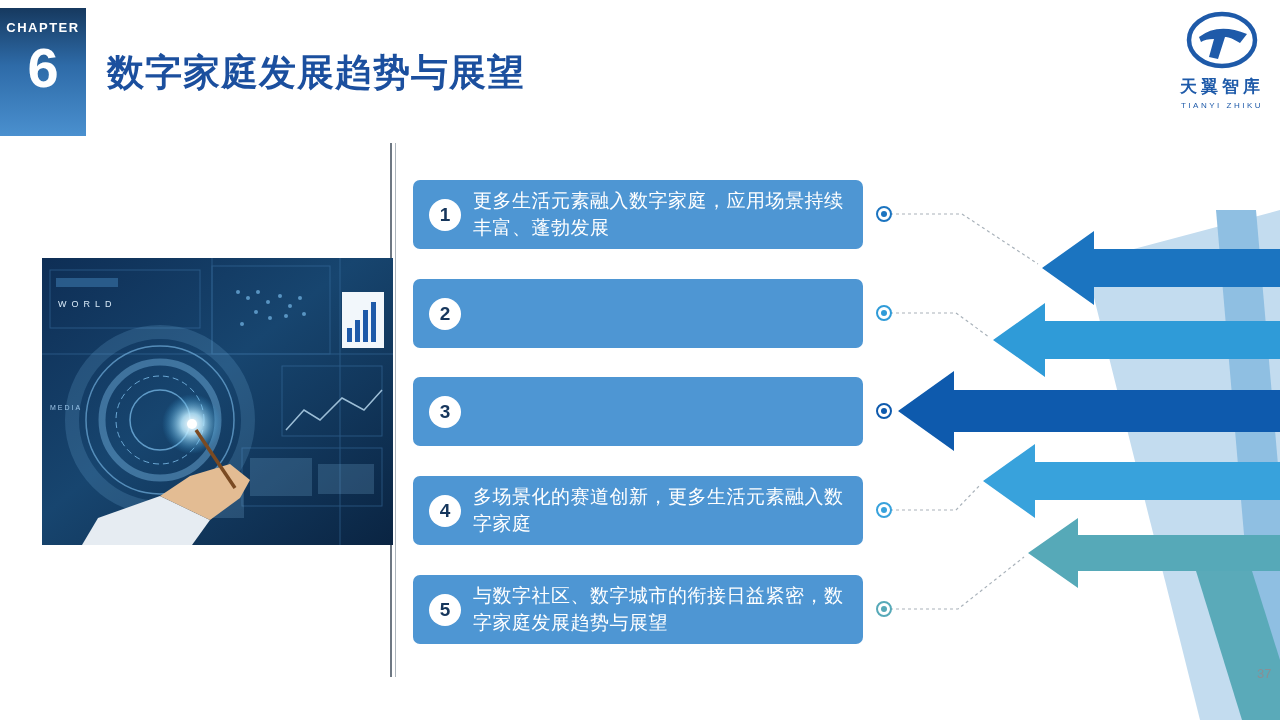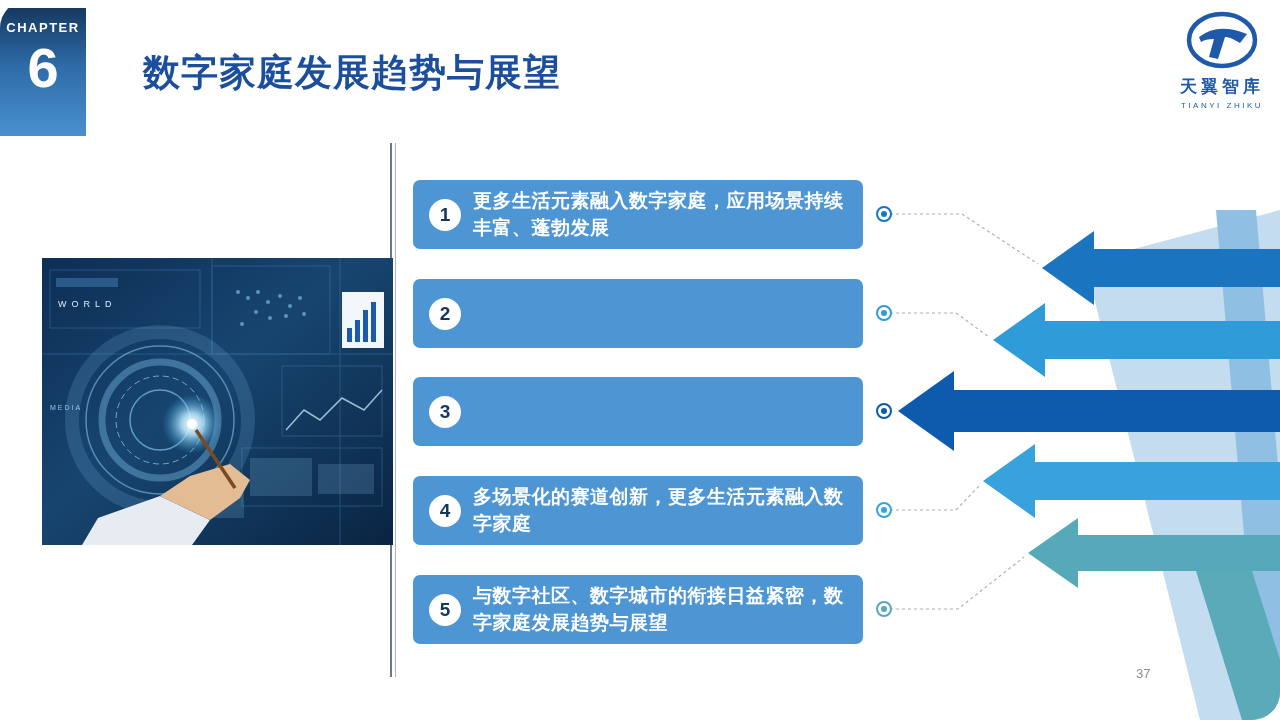--- a/index.html
+++ b/index.html
@@ -1,18 +1,18 @@
 <!DOCTYPE html>
 <html><head>
 <meta charset="utf-8">
 <style>
   * { margin:0; padding:0; box-sizing:border-box; }
   html,body { background:#ffffff; }
   body { font-family:"Liberation Sans","DejaVu Sans",sans-serif; }
-  .slide { position:relative; width:1280px; height:720px; background:#ffffff; overflow:hidden;border-radius:28px; }
+  .slide { position:relative; width:1280px; height:720px; background:#ffffff; overflow:hidden; }
 
   .chapter-badge { position:absolute; left:0; top:8px; width:86px; height:128px;
       background:linear-gradient(180deg,#16395F 0%,#2E6BA8 45%,#4A90CF 100%);
       color:#fff; text-align:center; }
   .chapter-label { margin-top:12px; font-size:13px; font-weight:bold; letter-spacing:1.5px; }
   .chapter-number { margin-top:2px; font-size:56px; font-weight:bold; line-height:1.1; }
 
   .slide-title { position:absolute; left:107px; top:48px; font-size:37px; font-weight:bold; letter-spacing:1px; }
 
   .logo { position:absolute; left:1160px; top:10px; width:124px; text-align:center; color:#1E5AA9; }
@@ -24,27 +24,27 @@
 
   .tech-image { position:absolute; left:42px; top:258px; width:351px; height:287px; display:block; }
 
   .deco-layer { position:absolute; left:0; top:0; width:1280px; height:720px; pointer-events:none; }
   .connector { fill:none; stroke:#A9B2BA; stroke-width:1.2; stroke-dasharray:3,3; }
 
   .trend-box { position:absolute; left:413px; width:450px; height:69px; border-radius:7px;
       color:#fff; display:flex; align-items:center; background:#4E96D3; }
   .num-circle { flex:none; width:32px; height:32px; margin:0 12px 0 16px; background:#fff; border-radius:50%;
       display:flex; align-items:center; justify-content:center; font-size:19px; font-weight:bold; color:#16365C; }
-  .trend-text { font-size:19px; font-weight:bold; line-height:1.4; padding-right:10px; letter-spacing:0.5px; }
+  .trend-text { font-size:19px; font-weight:normal; line-height:1.4; padding-right:10px; letter-spacing:0.5px; }
 
   .marker { position:absolute; left:876px; width:16px; height:16px; border:2px solid #2E86C8; border-radius:50%;
       background:#fff; display:flex; align-items:center; justify-content:center; }
   .marker-dot { width:6px; height:6px; border-radius:50%; background:#2E86C8; }
 
-  .page-number { position:absolute; left:1136px; top:666px; font-size:13px; color:#8A8F94; }
+  .page-number { position:absolute; left:1257px; top:666px; font-size:13px; color:#8A8F94; }
 </style>
 </head>
 <body>
 
 <div class="slide">
 
   <svg class="deco-layer" viewBox="0 0 1280 720">
     <polygon points="1085,262 1280,210 1280,720 1200,720" fill="#C3DCEF"></polygon>
     <polygon points="1216,210 1256,210 1300,720 1260,720" fill="#8FBFE2"></polygon>
     <polygon points="1196,571 1252,571 1280,660 1280,720 1242,720" fill="#5AAAB9"></polygon>
@@ -59,21 +59,21 @@
     <polyline class="connector" points="884,313 956,313 989,337"></polyline>
     <polyline class="connector" points="884,510 956,510 981,484"></polyline>
     <polyline class="connector" points="884,609 958,609 1024,557"></polyline>
   </svg>
 
   <div class="chapter-badge">
     <div class="chapter-label">CHAPTER</div>
     <div class="chapter-number">6</div>
   </div>
 
-  <div class="slide-title" style="color: rgb(27, 79, 158); margin-left: 36px;">数字家庭发展趋势与展望</div>
+  <div class="slide-title" style="color: rgb(27, 79, 158);">数字家庭发展趋势与展望</div>
 
   <div class="logo">
     <svg width="74" height="60" viewBox="0 0 74 60">
       <ellipse cx="37" cy="30" rx="33" ry="26" fill="none" stroke="#1E5AA9" stroke-width="4.5"></ellipse>
       <path d="M14 27 Q33 12 62 24 L55 33 Q44 26 40 27 L33 49 L24 47 L29 29 Q20 29 16 32 Z" fill="#1E5AA9"></path>
     </svg>
     <div class="logo-cn">天翼智库</div>
     <div class="logo-en">TIANYI ZHIKU</div>
   </div>
 

